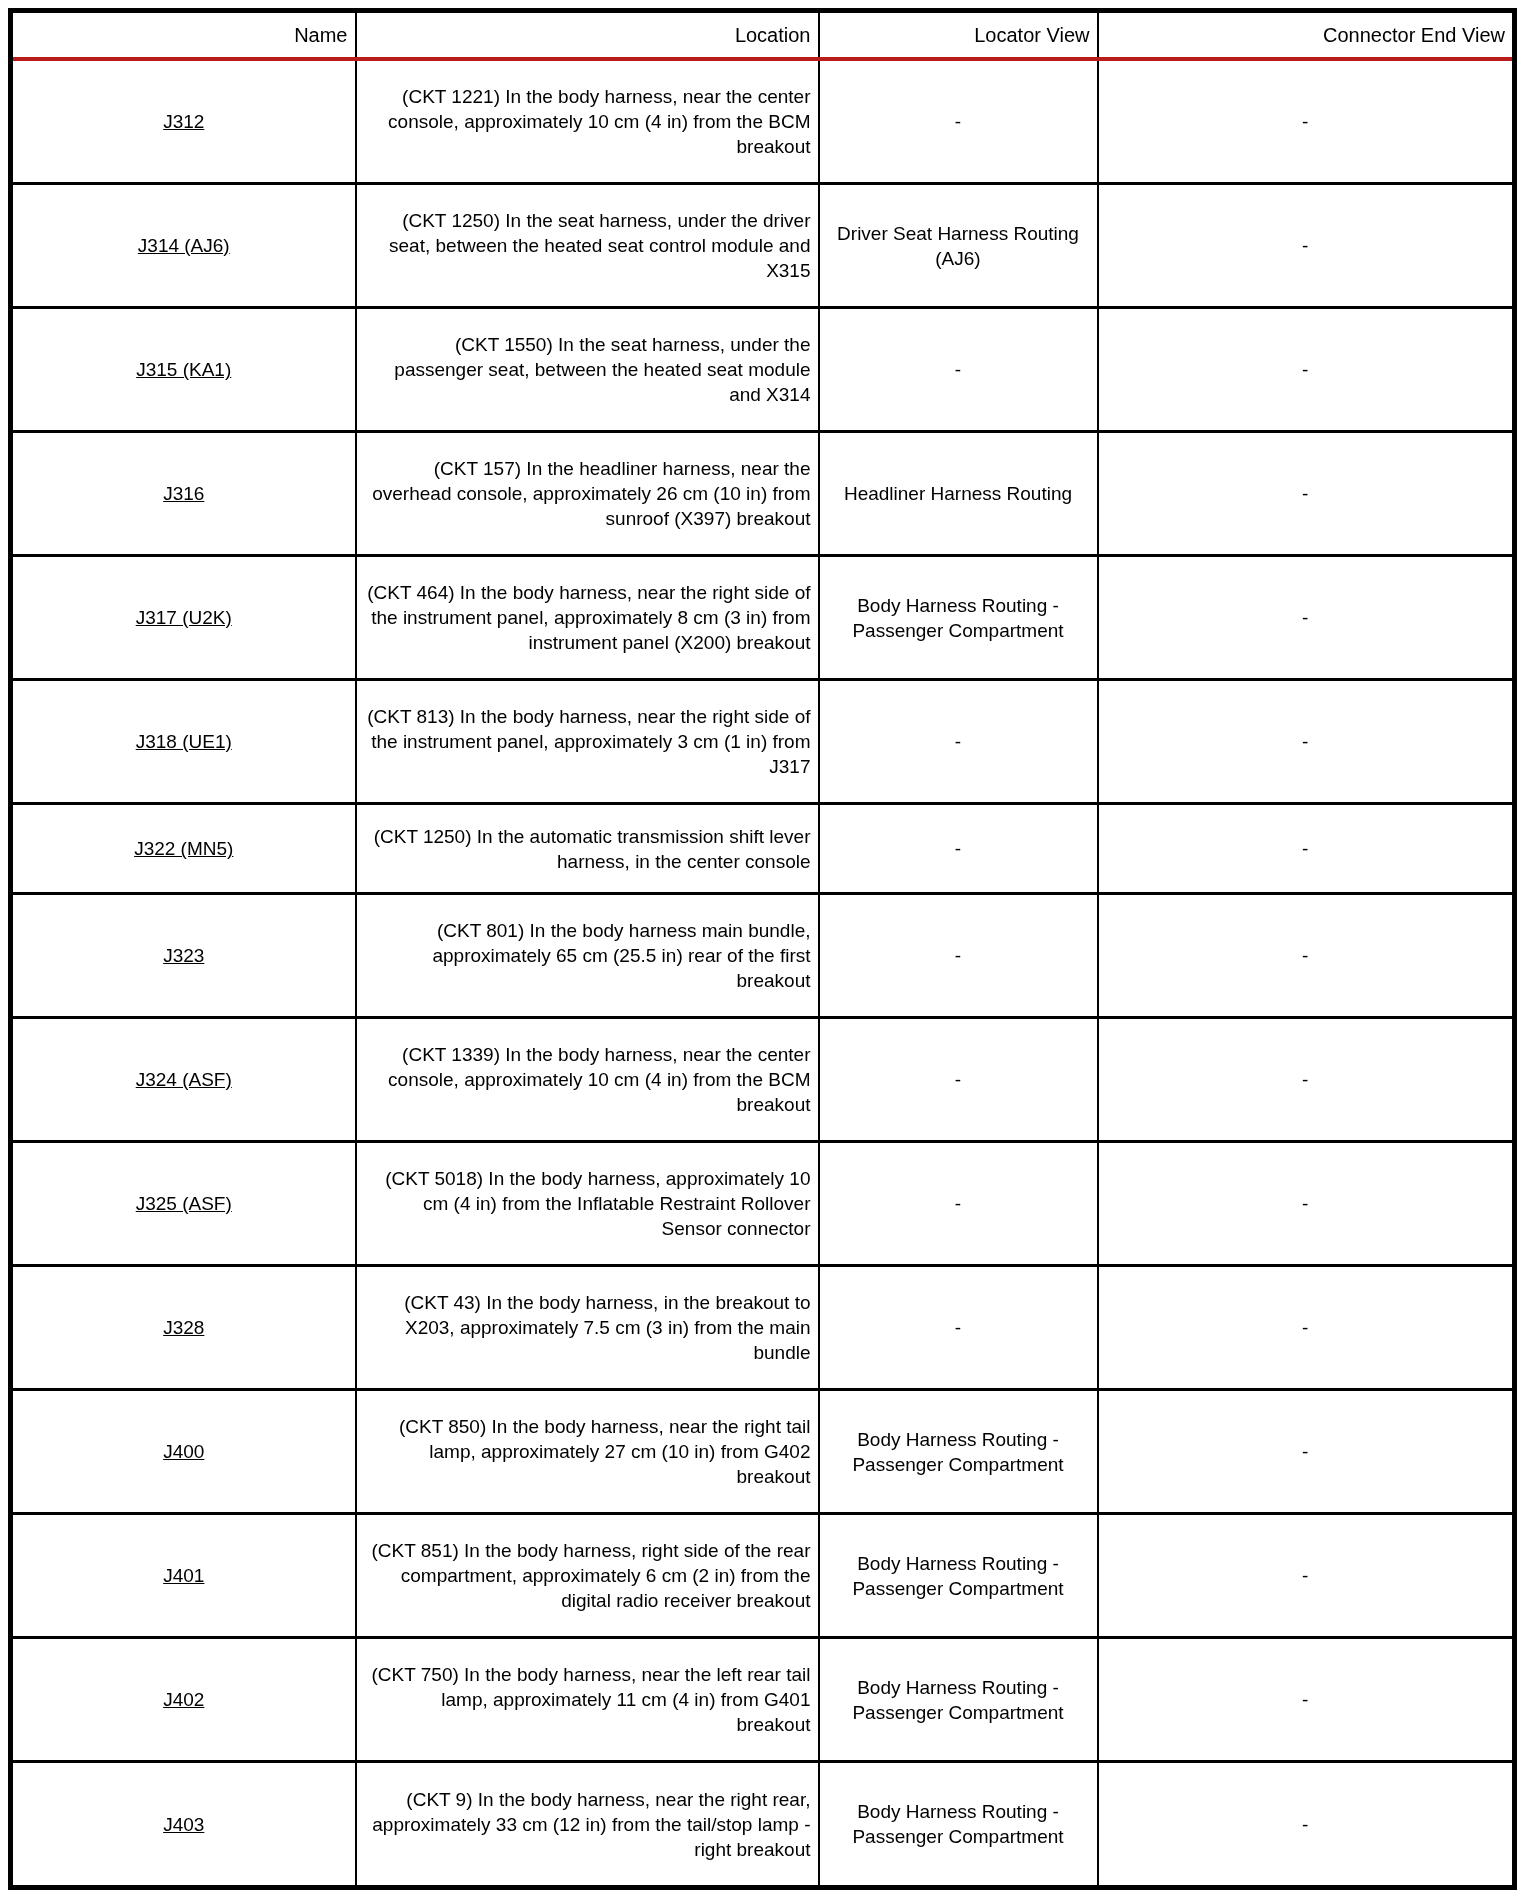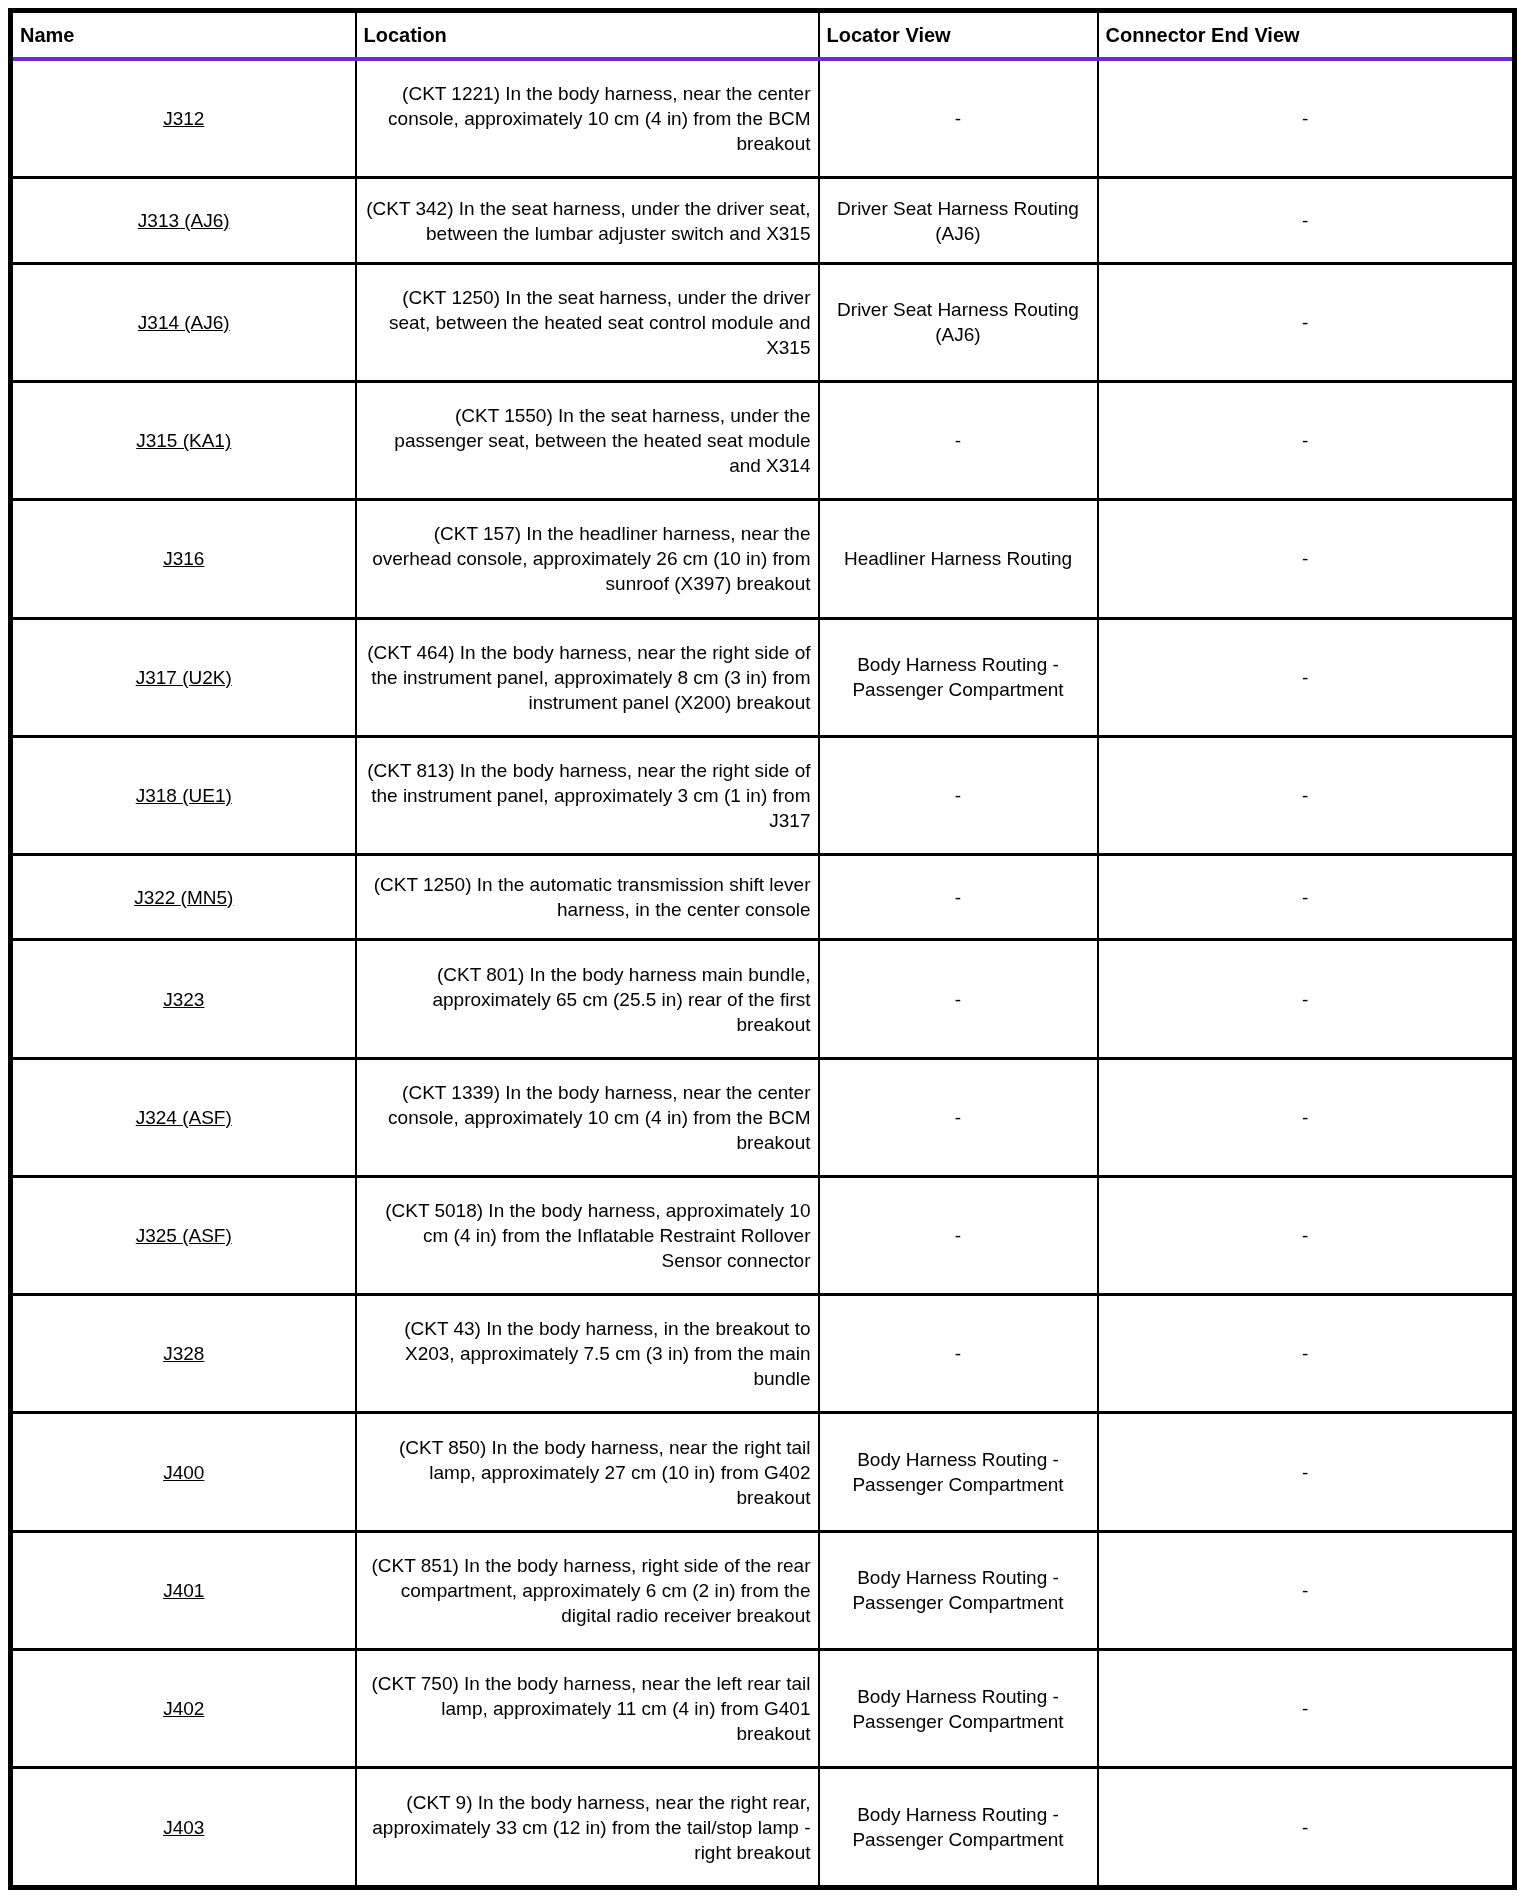--- a/index.html
+++ b/index.html
@@ -35,24 +35,24 @@
     border-right: 2px solid #000000;
     border-top: 3px solid #000000;
     border-bottom: 3px solid #000000;
     padding: 6px 7px;
     vertical-align: middle;
     font-size: 19px;
     line-height: 25px;
     overflow: hidden;
   }
   table.loc-table thead th {
-    font-weight: bold;
+    font-weight: normal;
     font-size: 20px;
-    text-align: left;
-    border-bottom: 4px solid #6d28d9;
+    text-align: right;
+    border-bottom: 4px solid #b91c1c;
     height: 32px;
   }
   td.cell-name {
     text-align: center;
     text-decoration: underline;
   }
   td.cell-location {
     text-align: right;
   }
   td.cell-locator {
@@ -81,26 +81,20 @@
         <th>Location</th>
         <th>Locator View</th>
         <th>Connector End View</th>
       </tr>
     </thead>
     <tbody>
       <tr class="data-row">
         <td class="cell-name">J312</td>
         <td class="cell-location">(CKT 1221) In the body harness, near the center console, approximately 10 cm (4 in) from the BCM breakout</td>
         <td class="cell-locator">-</td>
-        <td class="cell-endview">-</td>
-      </tr>
-      <tr class="data-row">
-        <td class="cell-name">J313 (AJ6)</td>
-        <td class="cell-location">(CKT 342) In the seat harness, under the driver seat, between the lumbar adjuster switch and X315</td>
-        <td class="cell-locator">Driver Seat Harness Routing (AJ6)</td>
         <td class="cell-endview">-</td>
       </tr>
       <tr class="data-row">
         <td class="cell-name">J314 (AJ6)</td>
         <td class="cell-location">(CKT 1250) In the seat harness, under the driver seat, between the heated seat control module and X315</td>
         <td class="cell-locator">Driver Seat Harness Routing (AJ6)</td>
         <td class="cell-endview">-</td>
       </tr>
       <tr class="data-row">
         <td class="cell-name">J315 (KA1)</td>

